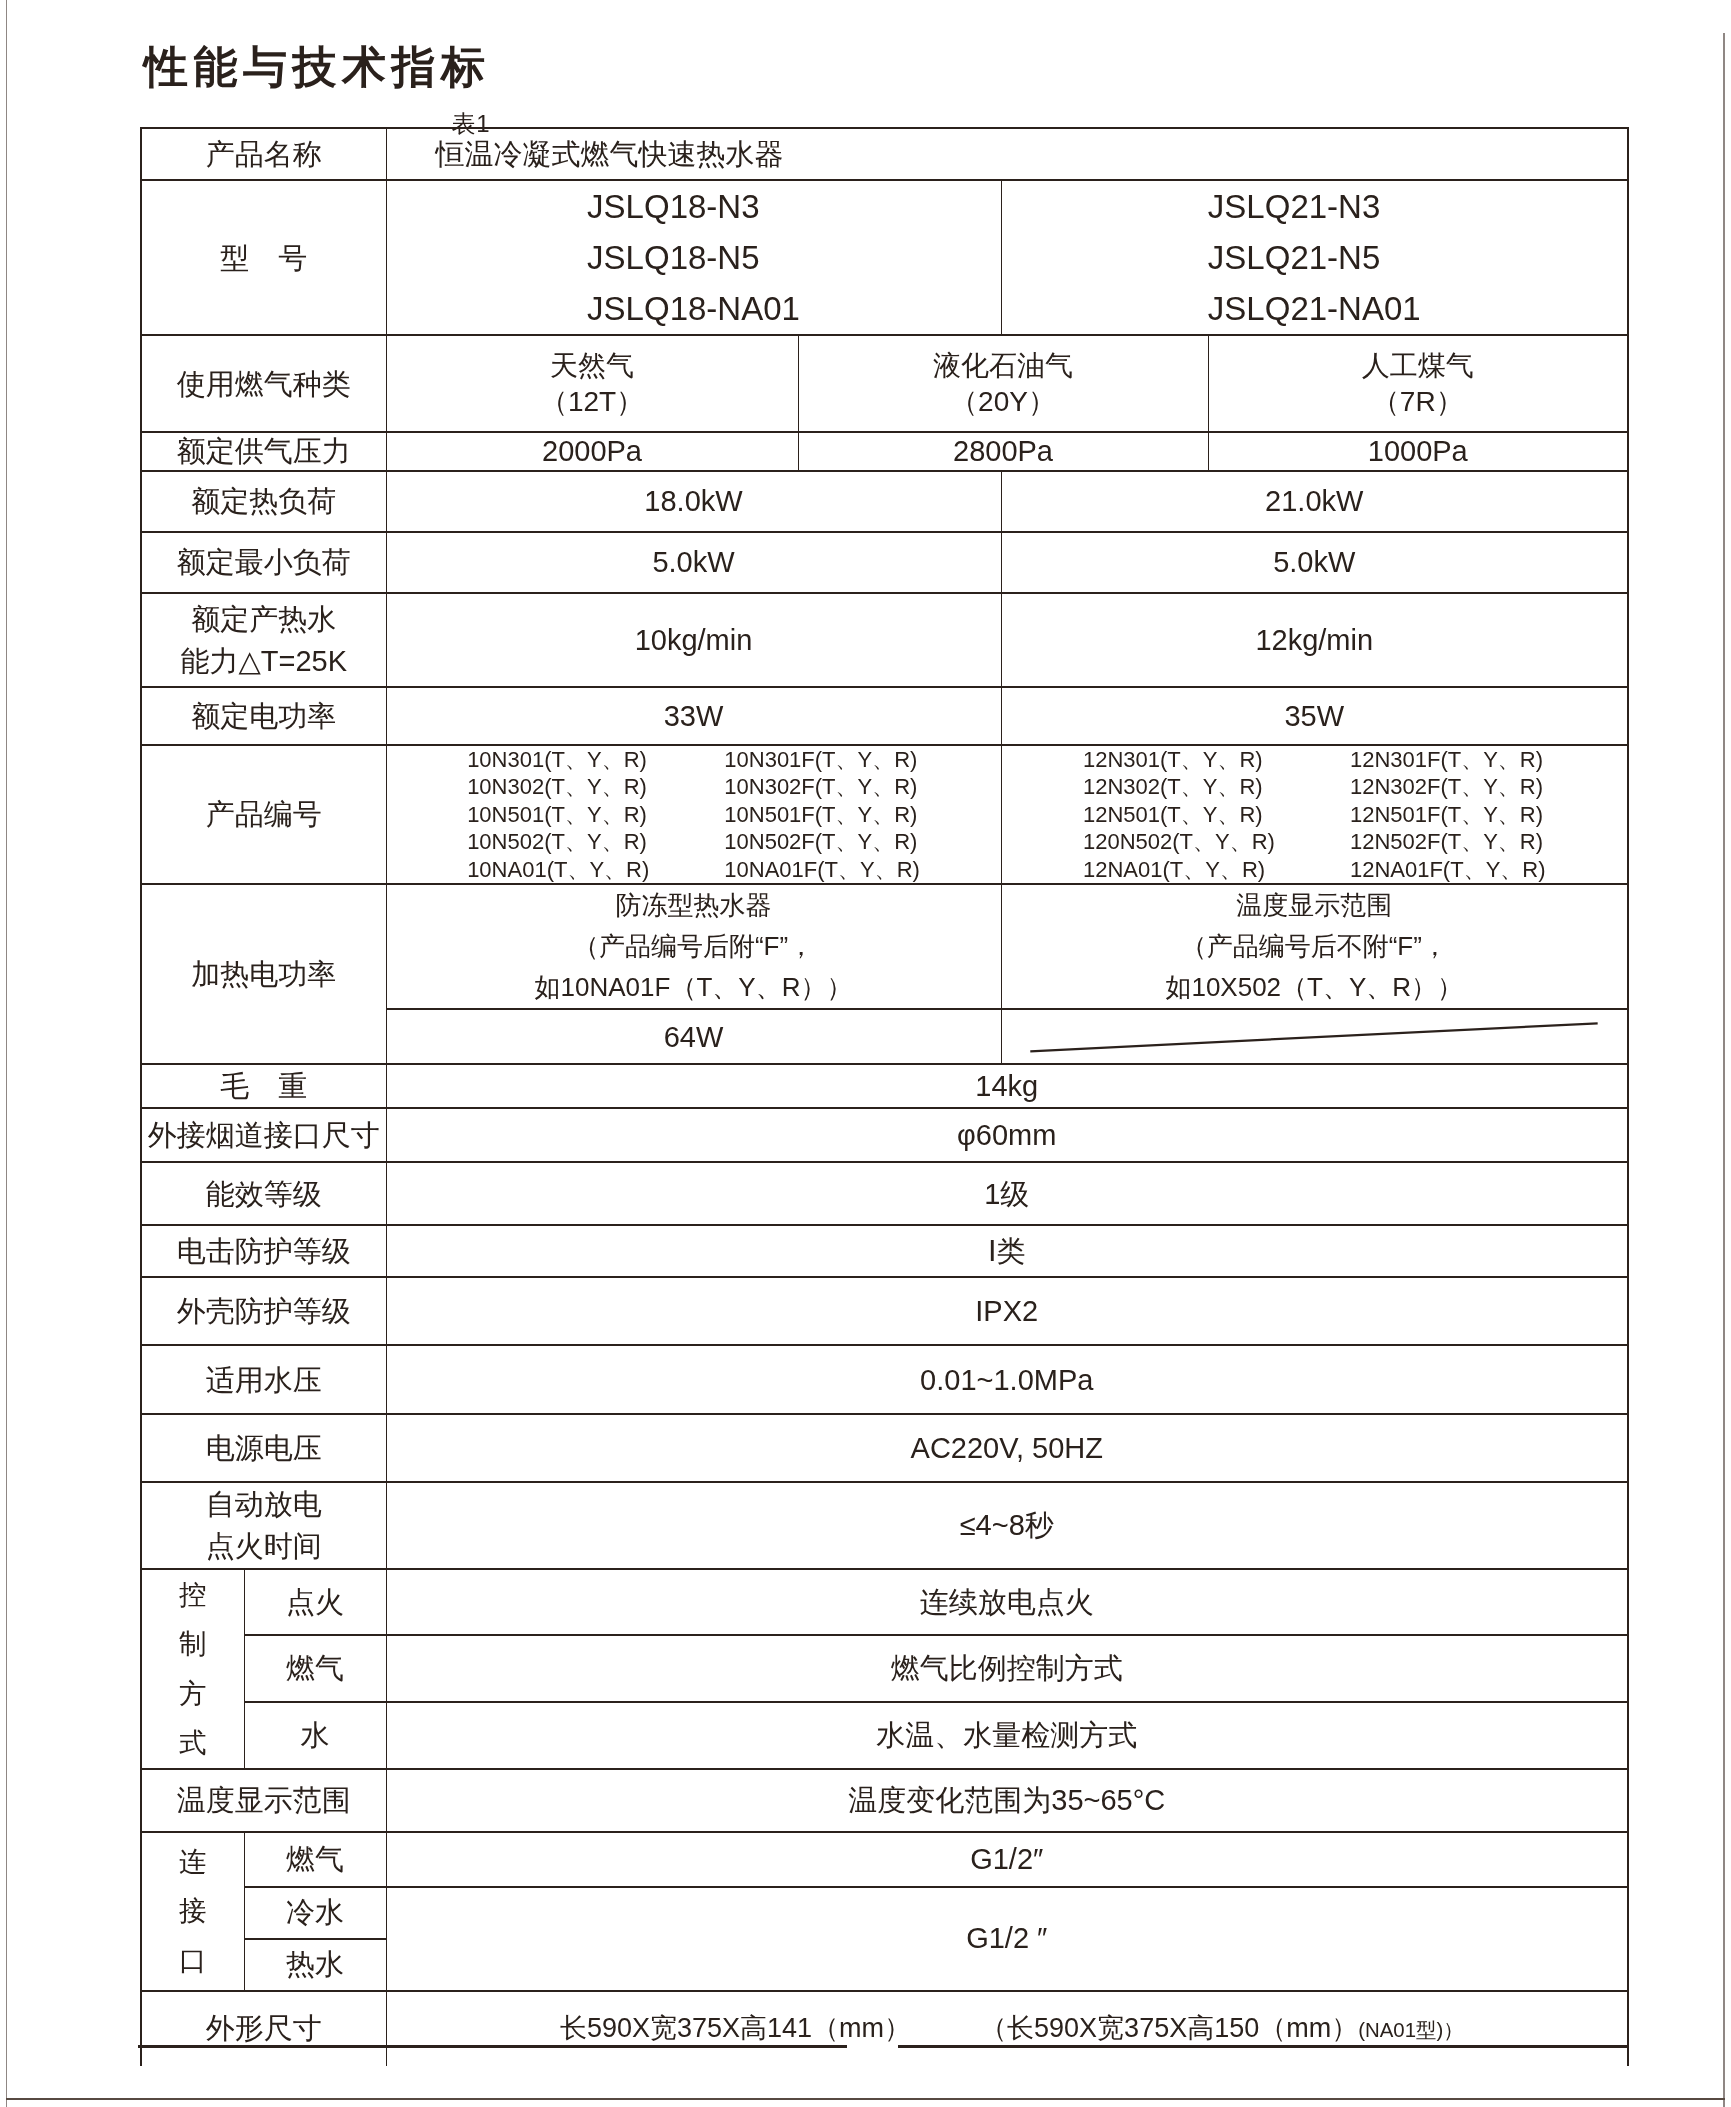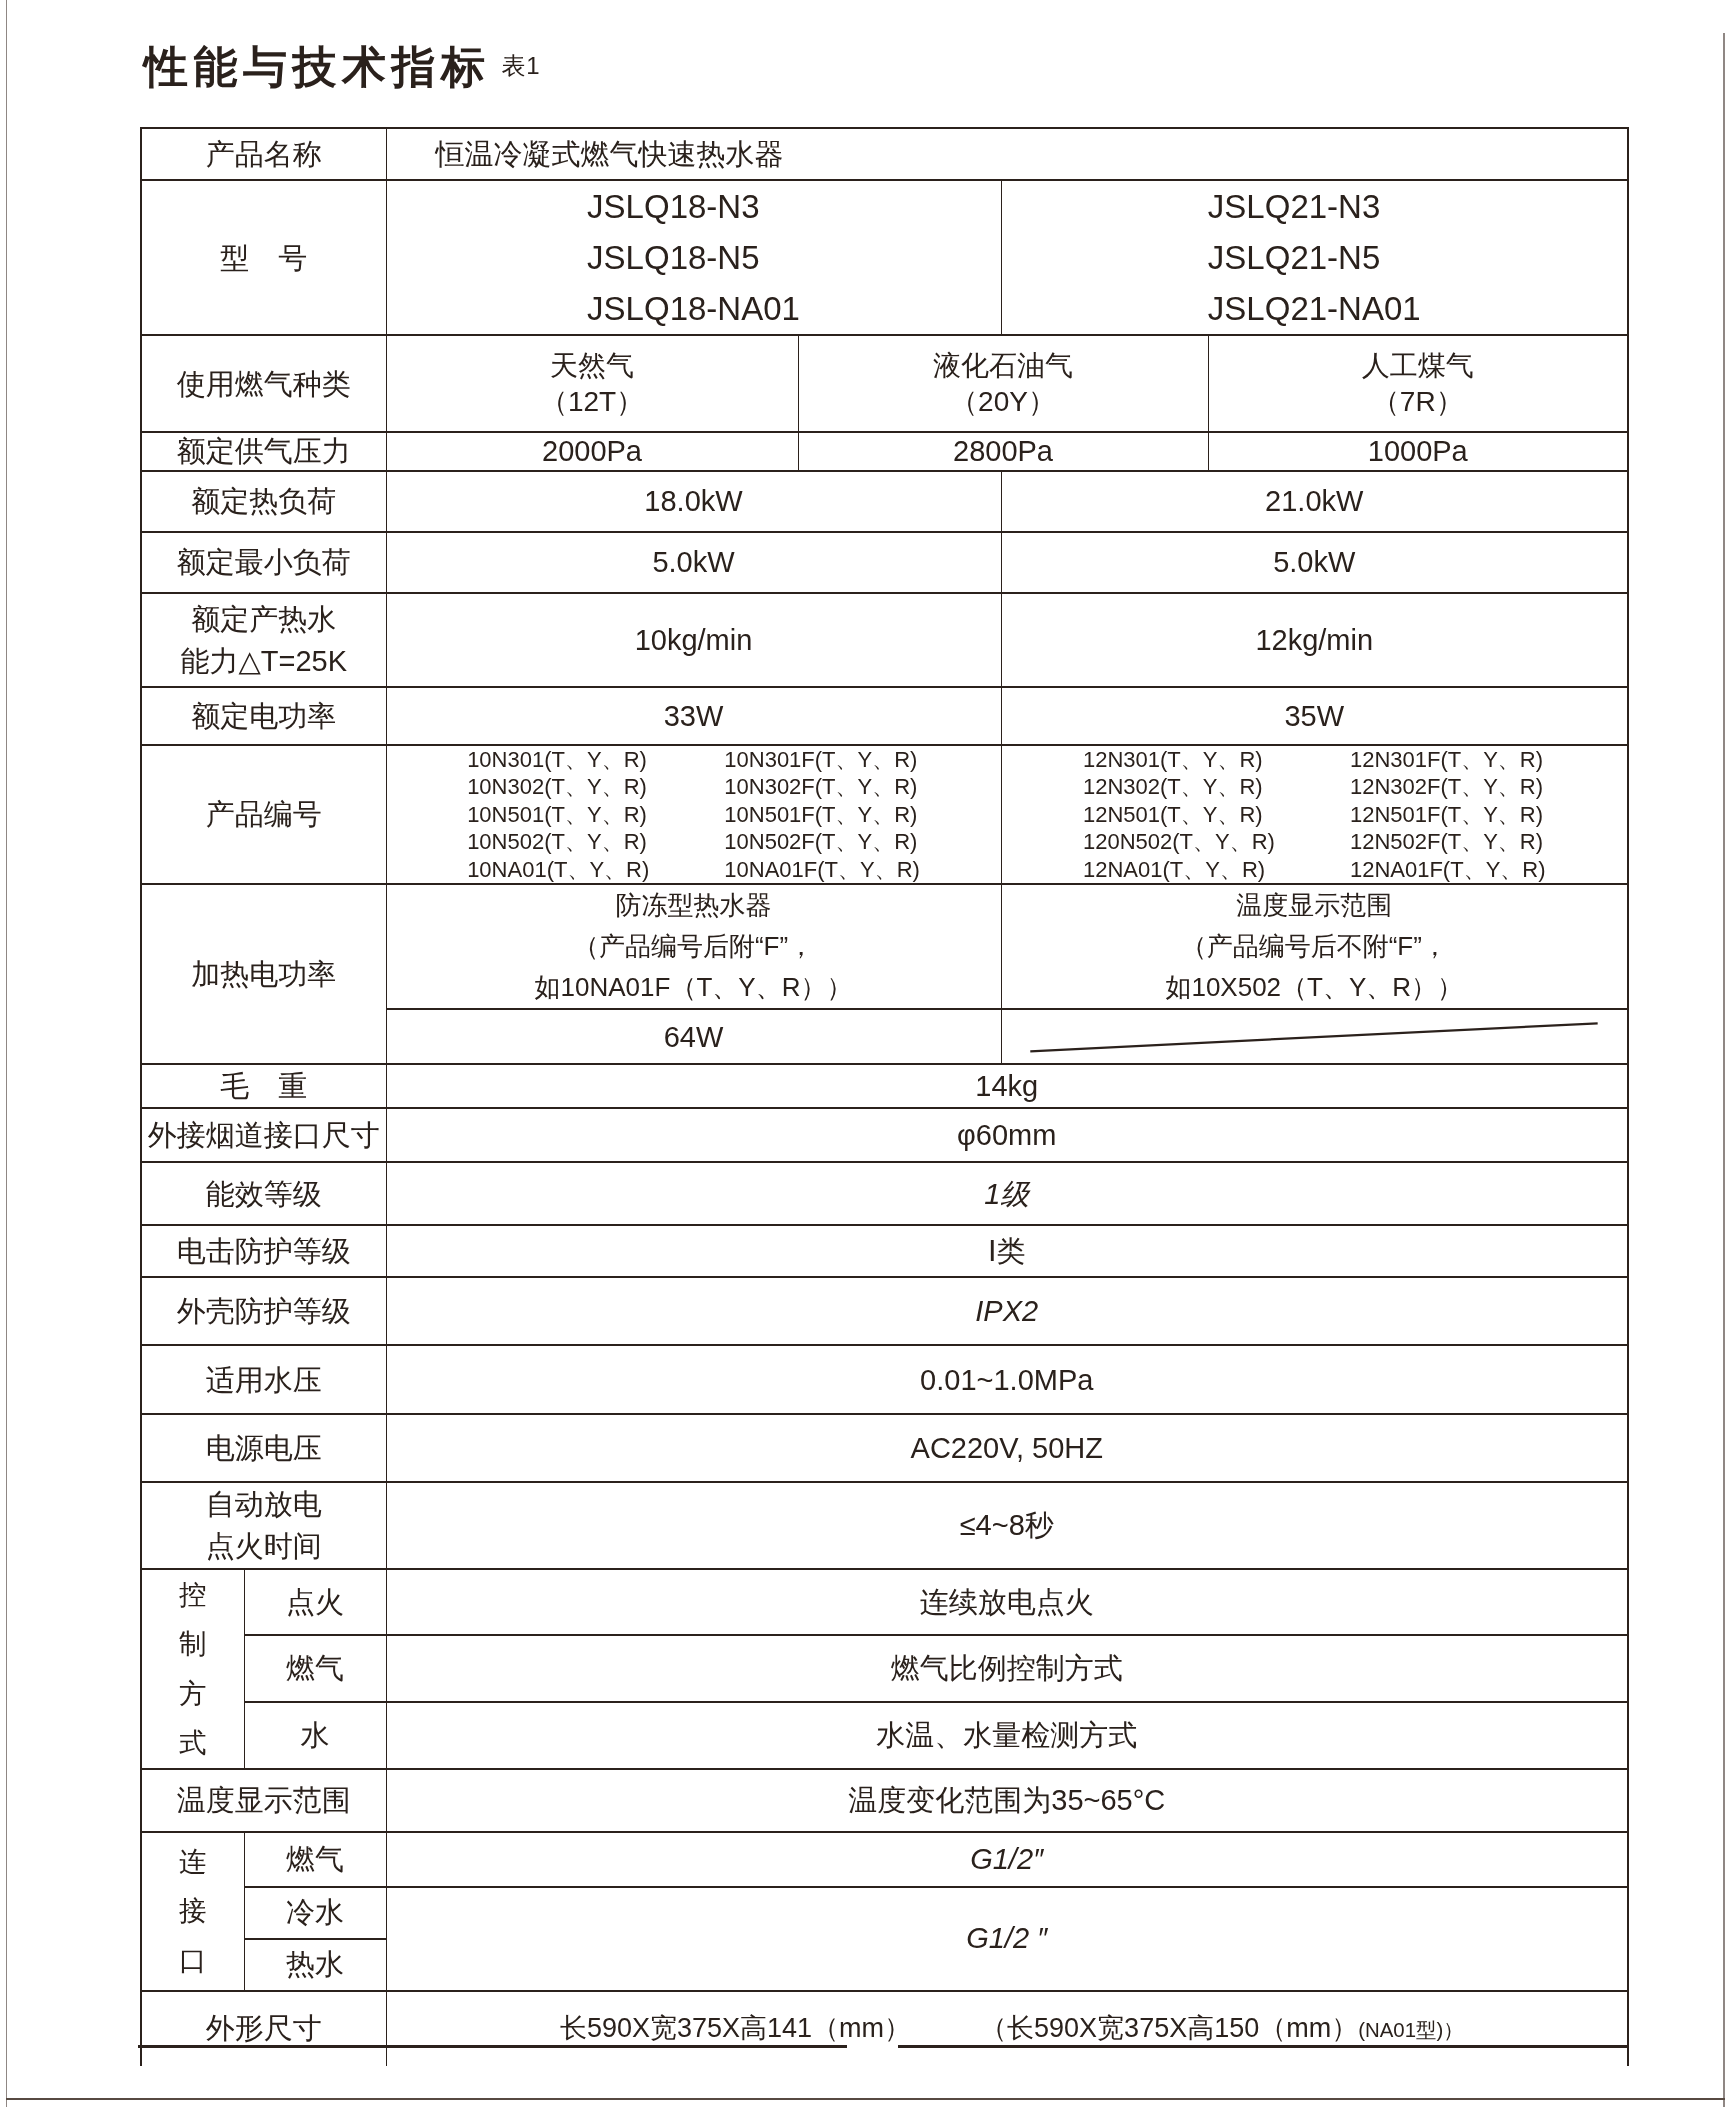--- a/index.html
+++ b/index.html
@@ -12,22 +12,23 @@
     overflow:hidden;
   }
   
   .frame-left{position:absolute;left:5.5px;top:0;width:1.6px;height:2108px;background:#8f8784;}
   .frame-right{position:absolute;left:1723px;top:33px;width:1.6px;height:2075px;background:#8f8784;}
   .frame-bottom{position:absolute;left:5.5px;top:2098px;width:1719px;height:2.4px;background:#574a42;}
 
   .page-title{
     position:absolute;left:144px;top:38px;
     font-size:44px;font-weight:600;letter-spacing:5.5px;
-    display:flex;align-items:center;gap:11px;
+    display:flex;align-items:flex-end;gap:11px;
     white-space:nowrap;
+    flex-direction:column;
   }
   .page-title .tag{font-size:24px;font-weight:400;letter-spacing:0.8px;padding-bottom:3.9px;}
 
   table.spec{
     position:absolute;left:140px;top:127px;
     width:1488px;
     border-collapse:collapse;table-layout:fixed;
     border:2.4px solid #2b211c;border-bottom:none;
   }
   table.spec td{
@@ -54,21 +55,21 @@
   .code-cols{display:flex;justify-content:center;gap:75px;}
   .code-col div{text-align:left;font-size:22px;line-height:27.5px;white-space:nowrap;}
 
   .heat-lines div{font-size:26px;line-height:1.58;}
 
   .dim-wrap{display:flex;justify-content:center;align-items:center;gap:69px;font-size:27px;white-space:nowrap;margin-left:10px;}
   .dim-wrap .na-tag{font-size:20.4px;}
 
   .diag-svg{display:block;width:94%;height:72%;margin:auto;}
 
-  .val-sm{font-size:26px;font-style:italic;}
+  .val-sm{font-size:26px;}
 </style>
 </head>
 <body>
 
 <div class="page">
   <div class="frame-left"></div>
   <div class="frame-right"></div>
   <div class="frame-bottom"></div>
 
   <div class="page-title">

